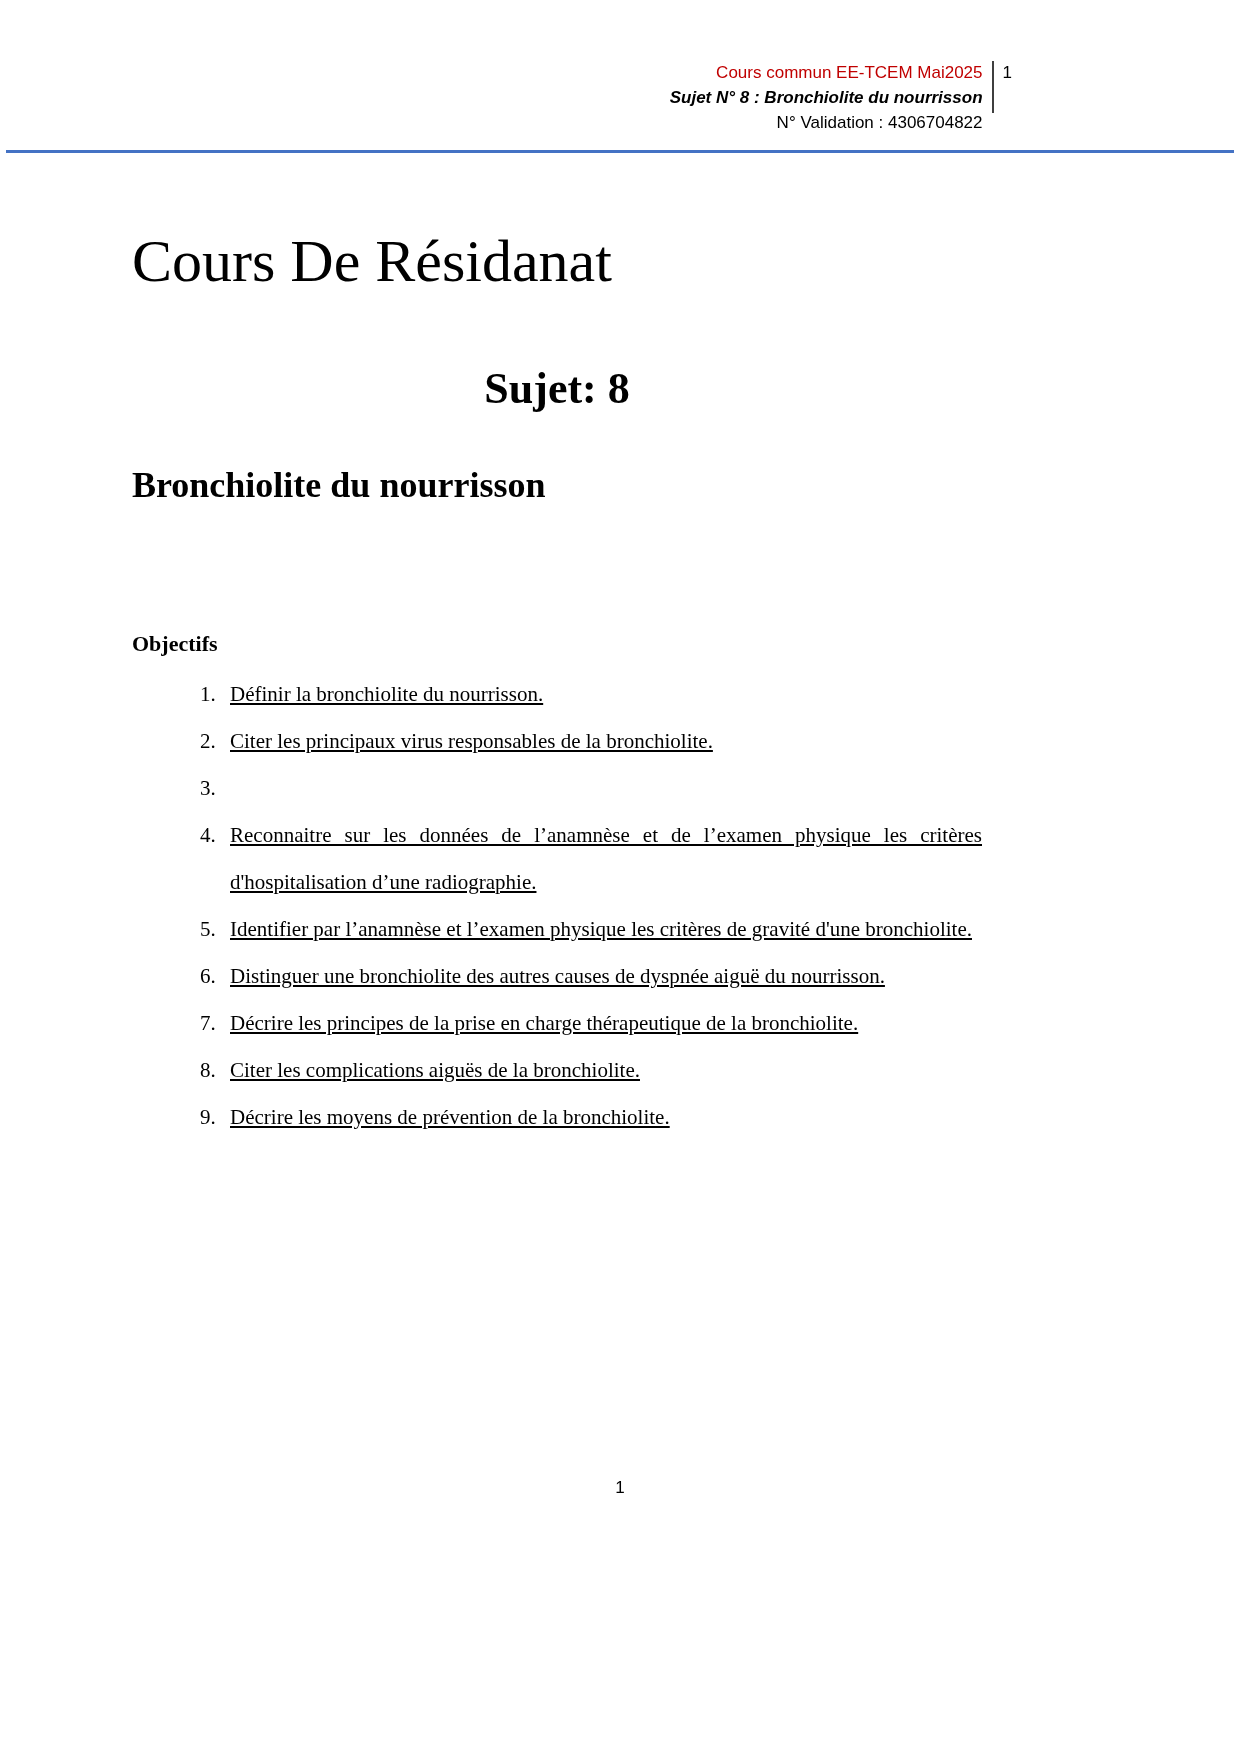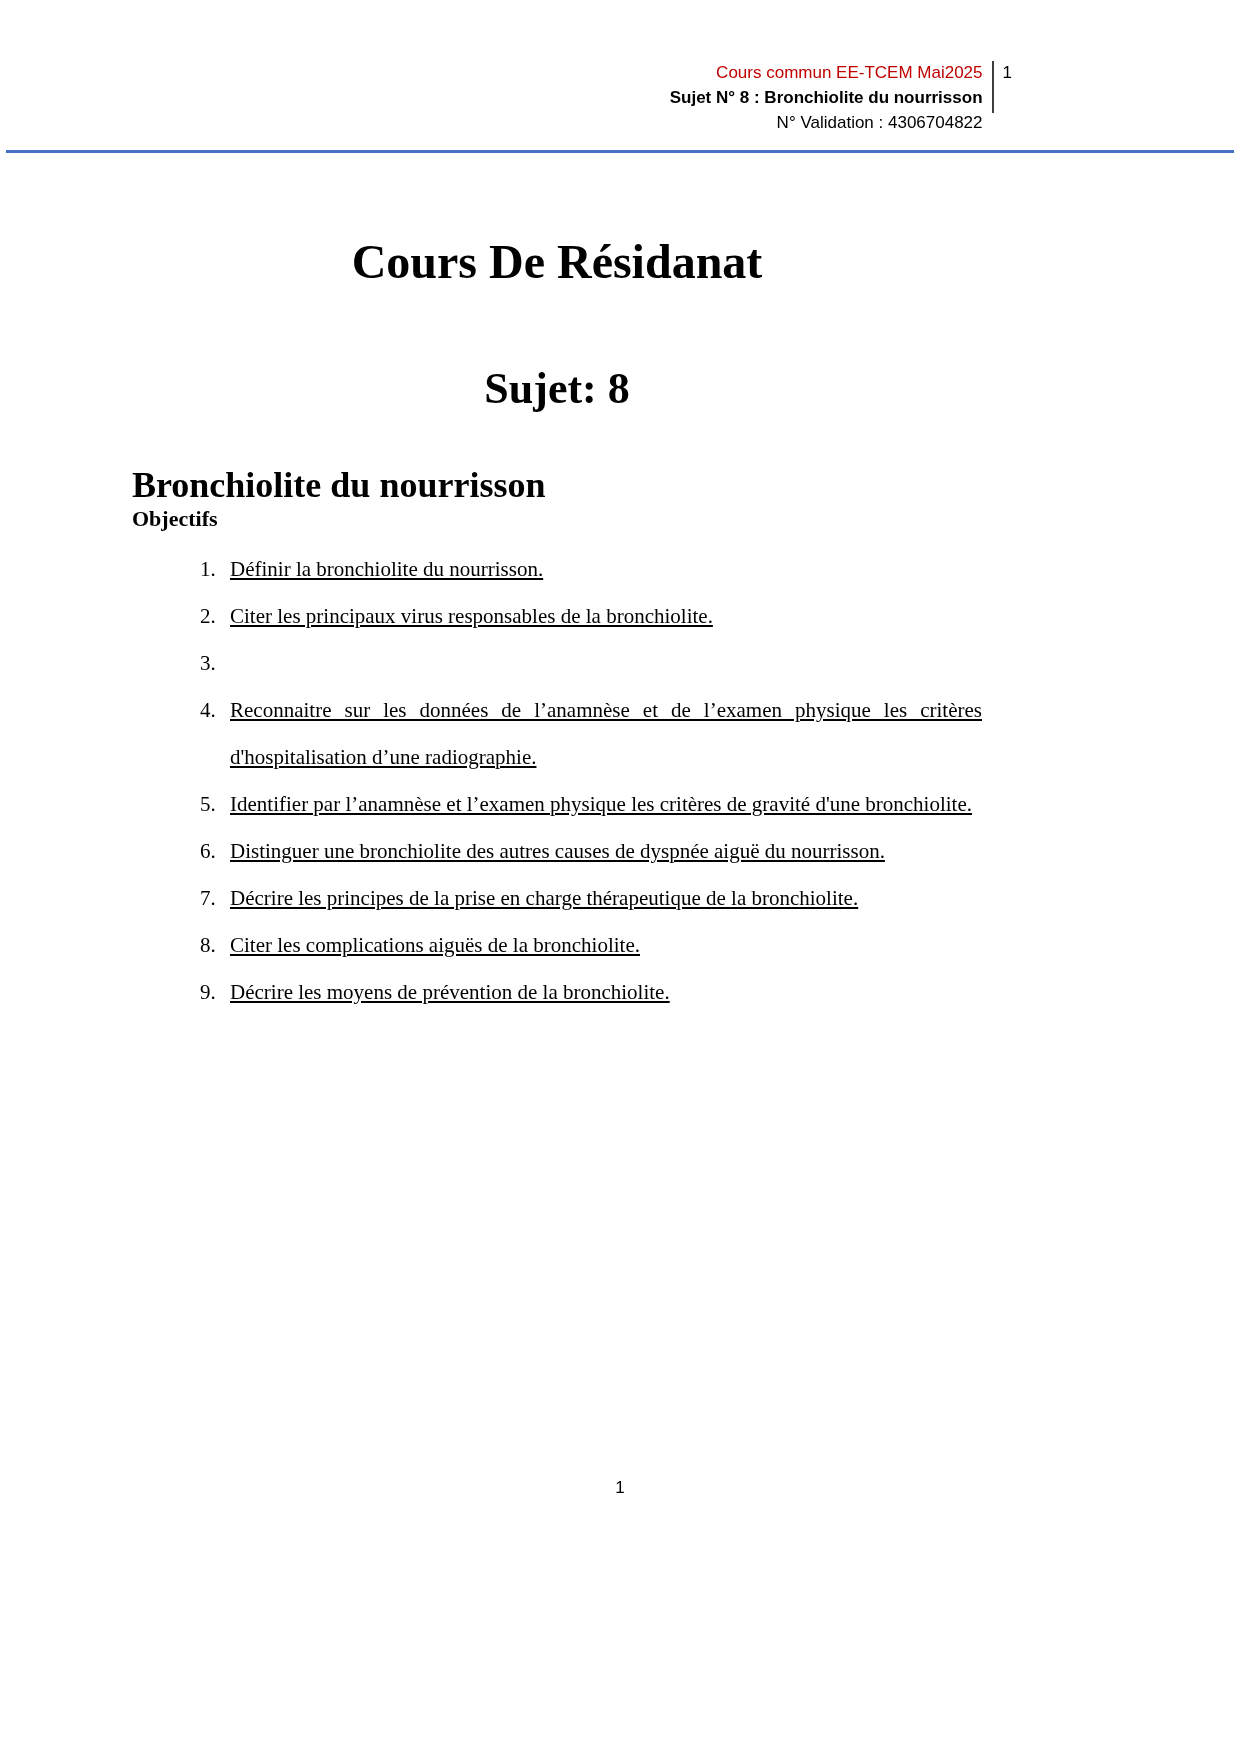--- a/index.html
+++ b/index.html
@@ -27,21 +27,21 @@
     display: flex;
     align-items: flex-start;
     font-family: "Liberation Sans", sans-serif;
     font-size: 17px;
     line-height: 25px;
   }
   .header-lines {
     text-align: right;
   }
   .header-course { color: #C00000; }
-  .header-subject { font-weight: bold; color: #000000; }
+  .header-subject { font-weight: bold; color: #000000; font-style: italic; }
   .header-validation { color: #000000; }
   .header-divider {
     width: 2px;
     height: 52px;
     background: #3f3f3f;
     margin: 1px 9px 0 9px;
   }
   .header-pagenum {
     font-family: "Liberation Sans", sans-serif;
     font-size: 17px;
@@ -60,40 +60,40 @@
 
   
   .content {
     position: absolute;
     top: 153px;
     left: 132px;
     width: 850px;
   }
   .title-main {
     margin-top: 82px;
-    text-align: center;
-    font-weight: bold;
-    font-size: 48px;
+    font-weight: normal;
+    font-size: 60px;
     line-height: 53px;
   }
   .title-subject {
     margin-top: 76px;
     text-align: center;
     font-weight: bold;
     font-size: 44px;
     line-height: 50px;
   }
   .title-topic {
     margin-top: 50px;
     text-align: left;
     font-weight: bold;
     font-size: 36px;
     line-height: 42px;
   }
   .objectives-heading {
+    margin-top: 125px;
     font-weight: bold;
     font-size: 22px;
     line-height: 26px;
   }
   ol.objectives-list {
     list-style: none;
     margin-top: 14px;
   }
   ol.objectives-list li {
     display: flex;

